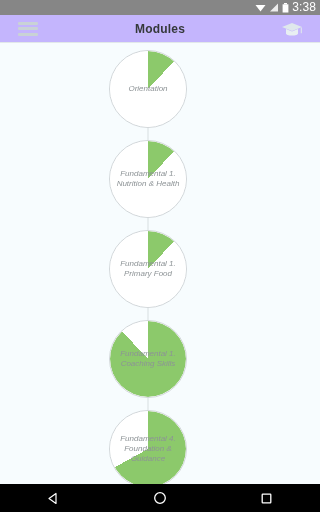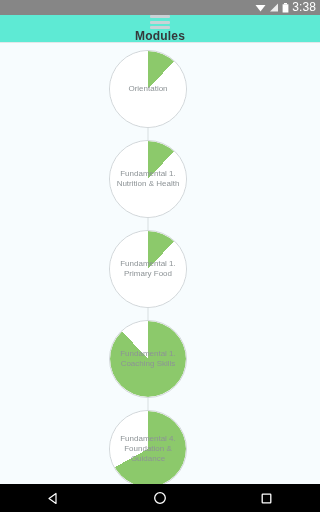--- a/index.html
+++ b/index.html
@@ -22,43 +22,43 @@
   }
   .sb-icon{ display:block; }
   .sb-clock{
     color:#ffffff; font-size:12px; line-height:9px;
     font-family:"Liberation Sans", sans-serif; letter-spacing:.1px;
   }
 
   
   .toolbar{
     position:absolute; top:15px; left:0; width:320px; height:28px;
-    background:#5eead4;
+    background:#c4b5fd;
     border-bottom:1px solid #e2e8ea;
-    display:flex; align-items:center;flex-direction:column;
+    display:flex; align-items:center;
   }
   .tb-left{ width:56px; display:flex; align-items:center; justify-content:center; }
   .tb-title{
     flex:1; text-align:center;
     font-size:12px; font-weight:bold; color:#35393b;
     letter-spacing:.2px;
   }
   .tb-right{ width:56px; display:flex; align-items:center; justify-content:center; }
 
   .hamburger{ width:20px; height:14px; display:flex; flex-direction:column; justify-content:space-between; }
   .hamburger span{ display:block; height:3px; width:100%; background:#c9d2d6; border-radius:1px; }
 
   
   .content{
     position:absolute; top:44px; left:0; width:320px; height:440px;
     background:#f7fcfe;
     overflow:hidden;
   }
 
-  .track{ position:relative; width:296px; }
+  .track{ position:relative; width:296px;font-style:italic; }
 
   .node{
     position:absolute; left:50%; transform:translateX(-50%);
     width:78px; height:78px;
   }
   .connector{
     position:absolute; left:50%; transform:translateX(-50%);
     width:1px; background:#d8dde0;
   }
 

